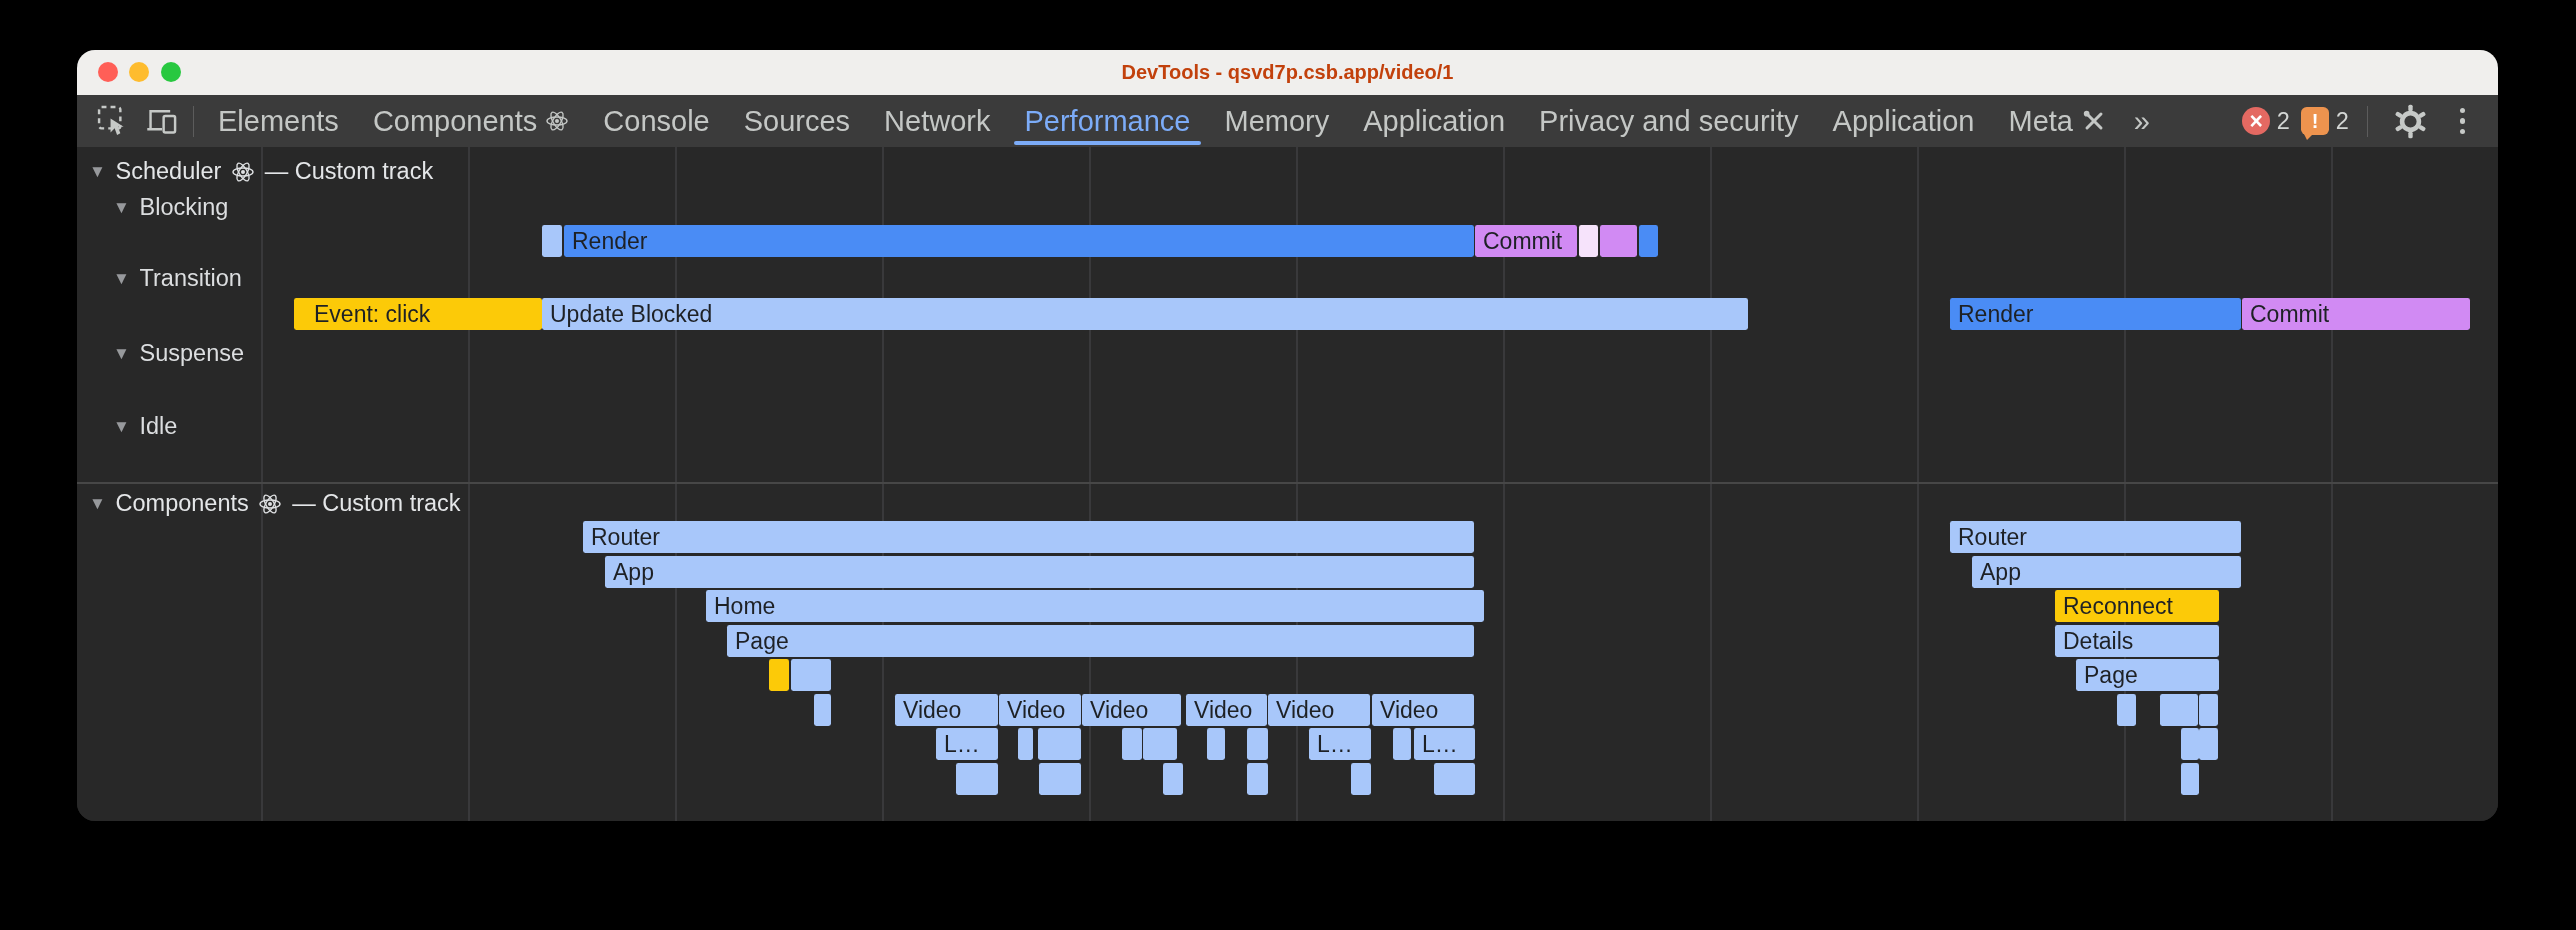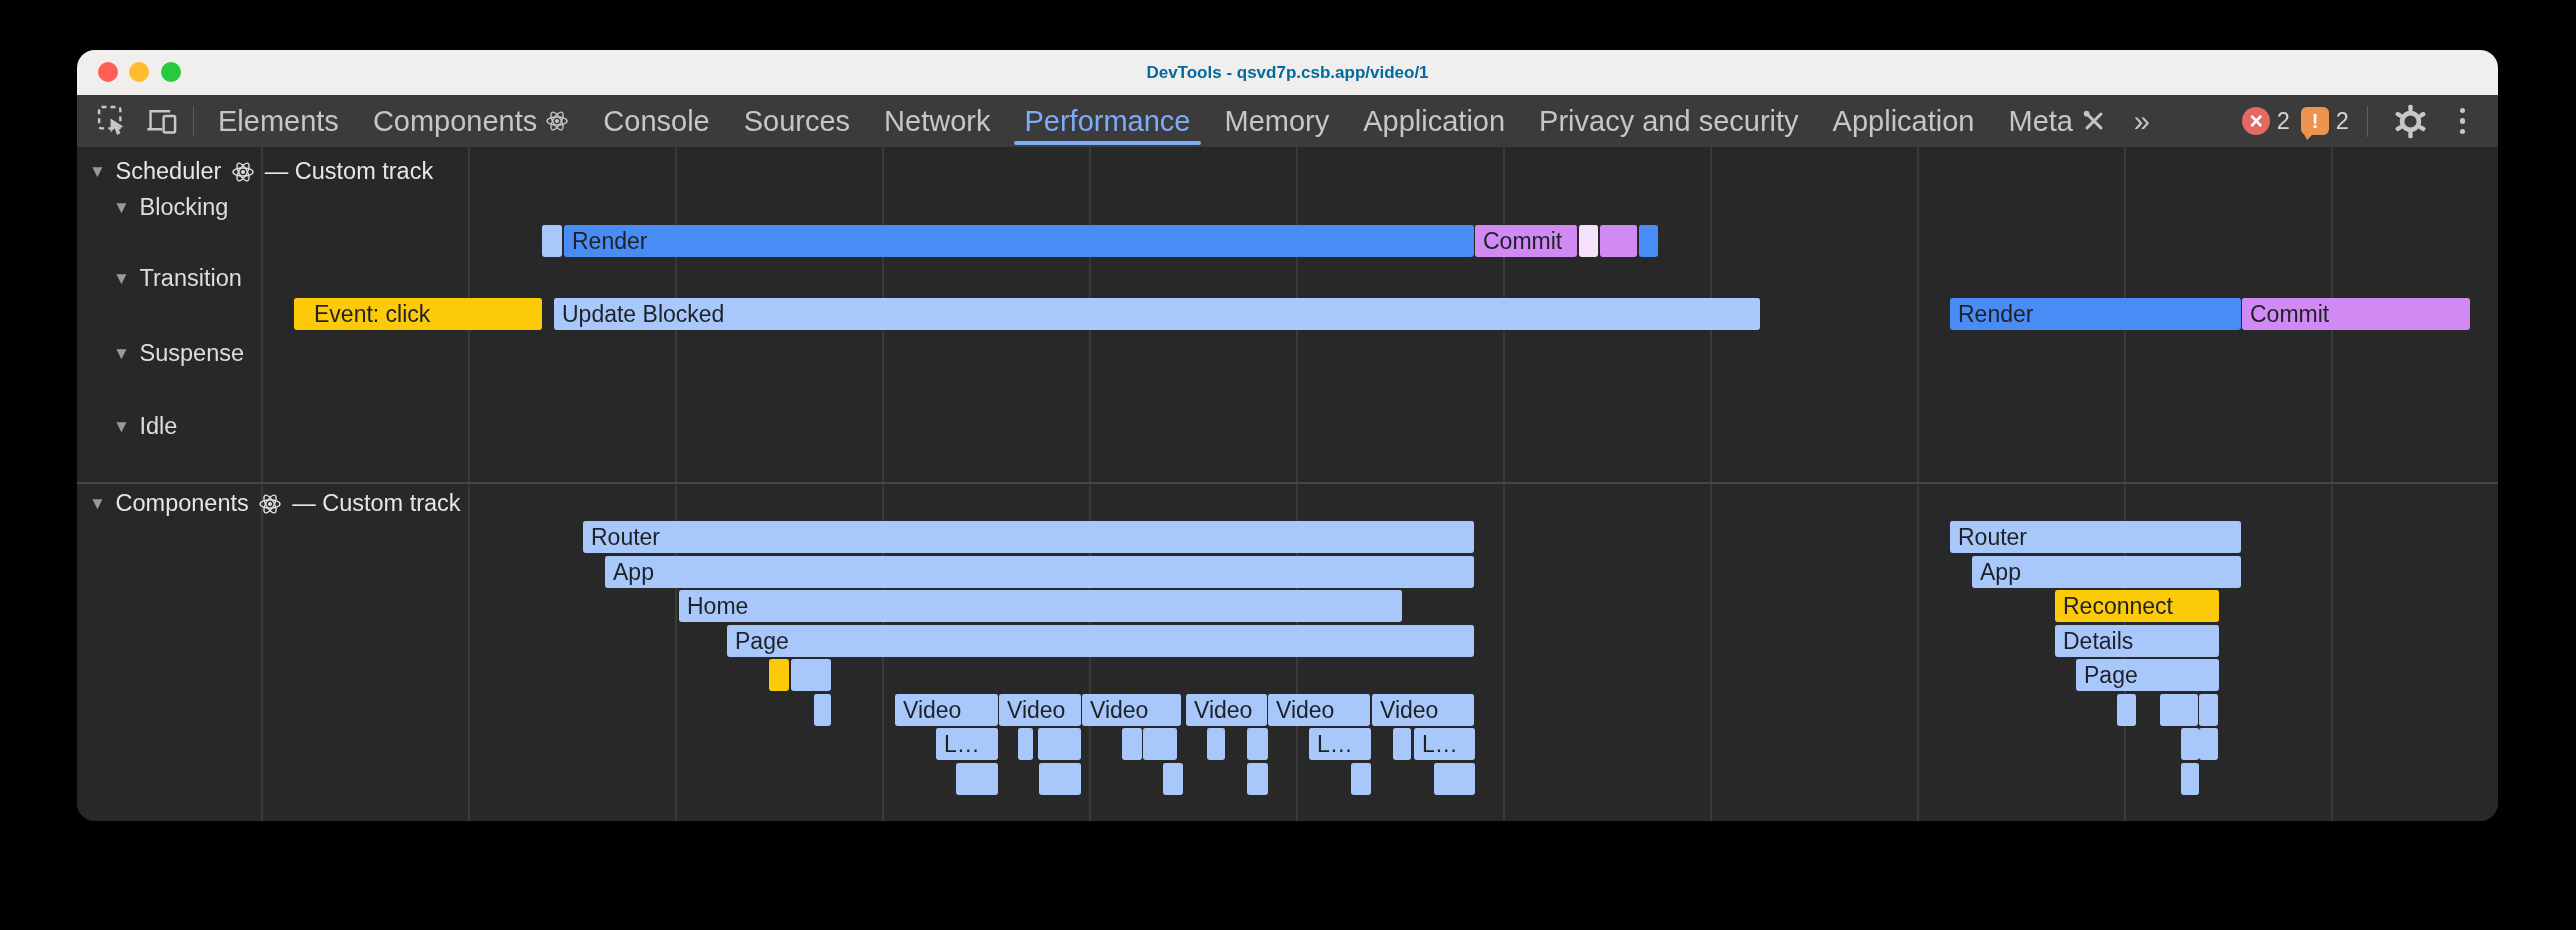--- a/index.html
+++ b/index.html
@@ -4,21 +4,21 @@
 <style>
   html,body{margin:0;padding:0;background:#000;width:2576px;height:930px;overflow:hidden;
     font-family:"Liberation Sans",sans-serif;-webkit-font-smoothing:antialiased;}
   .window{position:absolute;left:77px;top:50px;width:2421px;height:771px;border-radius:18px;
     overflow:hidden;background:#282828;box-shadow:0 20px 57px rgba(0,0,0,.55);}
   
   .titlebar{height:45px;background:#f0efed;position:relative;display:flex;align-items:center;justify-content:center}
   .lights{position:absolute;left:21px;top:12px;display:flex;gap:11.4px}
   .light{width:20px;height:20px;border-radius:50%}
   .light.red{background:#ff5f57}.light.yellow{background:#febc2e}.light.green{background:#28c840}
-  .title{font-size:17px;font-weight:700;color:#0369a1}
+  .title{font-size:20px;font-weight:700;color:#c2410c}
   
   .tabbar{height:52px;background:#3b3b3b;display:flex;align-items:center;padding:0 19.5px 0 11.4px;position:relative}
   .icon-btn{width:49px;height:52px;display:flex;align-items:center;justify-content:center;color:#c6c9c7;flex:none}
   .vdiv{width:1.6px;height:31px;background:#5c5c5c;margin:0 6.5px;flex:none}
   .tabs{display:flex;align-items:center;height:52px}
   .tab{height:52px;display:flex;align-items:center;gap:8px;padding:0 17px;font-size:29px;color:#c4c7c5;position:relative;white-space:nowrap}
   .tab.selected{color:#7cacf8}
   .tab.selected::after{content:"";position:absolute;left:6.5px;right:6.5px;bottom:1.6px;height:4.9px;border-radius:3.2px;background:#7cacf8}
   .tab .ticon{display:flex;color:inherit}
   .chevrons{font-size:29px;color:#c4c7c5;padding:0 9.7px;flex:none}
@@ -232,26 +232,26 @@
     </div>
 
     <div class="bars">
         <div class="bar c-light_blue nolabel" style="left: 465px; top: 78px; width: 20px;"></div>
         <div class="bar c-blue" style="left: 487px; top: 78px; width: 910px;">Render</div>
         <div class="bar c-violet" style="left: 1398px; top: 78px; width: 102px;">Commit</div>
         <div class="bar c-light_pink nolabel" style="left: 1502px; top: 78px; width: 18.7px;"></div>
         <div class="bar c-violet nolabel" style="left: 1523px; top: 78px; width: 37px;"></div>
         <div class="bar c-blue nolabel" style="left: 1562px; top: 78px; width: 18.7px;"></div>
         <div class="bar c-yellow" style="left: 217px; top: 151px; width: 248px; padding-left: 20px;">Event: click</div>
-        <div class="bar c-light_blue" style="left: 465px; top: 151px; width: 1206px; margin-left: 12px;">Update Blocked</div>
+        <div class="bar c-light_blue" style="left: 465px; top: 151px; width: 1206px;">Update Blocked</div>
         <div class="bar c-blue" style="left: 1873px; top: 151px; width: 291px;">Render</div>
         <div class="bar c-violet" style="left: 2165px; top: 151px; width: 228px;">Commit</div>
         <div class="bar c-light_blue" style="left: 506px; top: 374px; width: 891px;">Router</div>
         <div class="bar c-light_blue" style="left: 528px; top: 409px; width: 869px;">App</div>
-        <div class="bar c-light_blue" style="left: 602px; top: 443px; width: 723px;">Home</div>
+        <div class="bar c-light_blue" style="left: 629px; top: 443px; width: 778px;">Home</div>
         <div class="bar c-light_blue" style="left: 650px; top: 478px; width: 747px;">Page</div>
         <div class="bar c-yellow nolabel" style="left: 692px; top: 512px; width: 20px;"></div>
         <div class="bar c-light_blue nolabel" style="left: 714px; top: 512px; width: 40px;"></div>
         <div class="bar c-light_blue nolabel" style="left: 737px; top: 547px; width: 17px;"></div>
         <div class="bar c-light_blue" style="left: 818px; top: 547px; width: 103px;">Video</div>
         <div class="bar c-light_blue" style="left: 922px; top: 547px; width: 82px;">Video</div>
         <div class="bar c-light_blue" style="left: 1005px; top: 547px; width: 99px;">Video</div>
         <div class="bar c-light_blue" style="left: 1109px; top: 547px; width: 81px;">Video</div>
         <div class="bar c-light_blue" style="left: 1191px; top: 547px; width: 102px;">Video</div>
         <div class="bar c-light_blue" style="left: 1295px; top: 547px; width: 102px;">Video</div>

